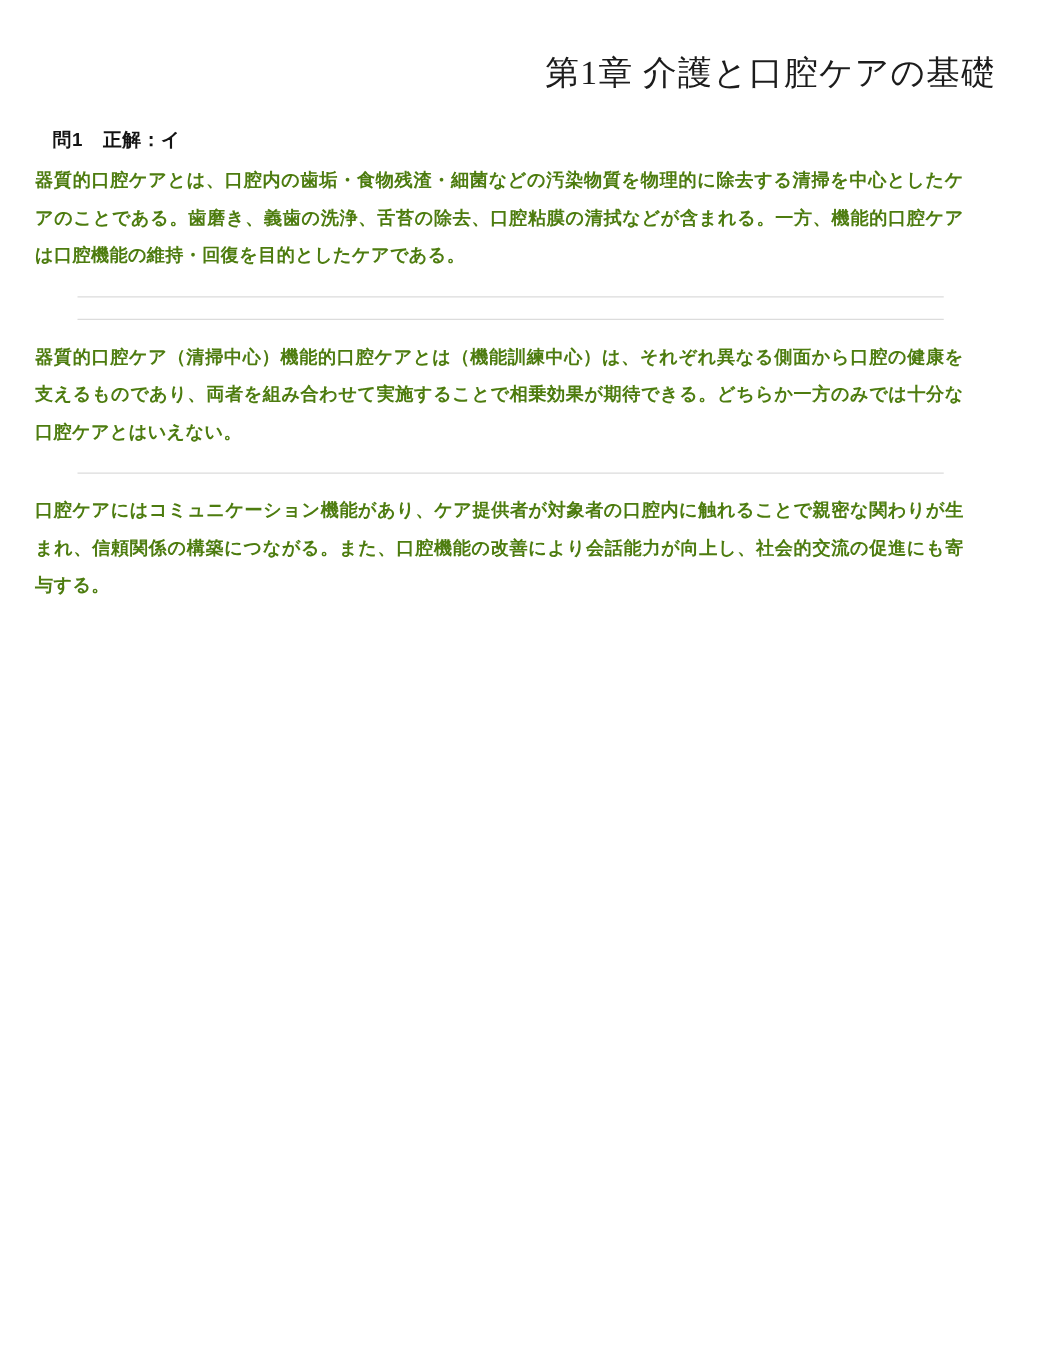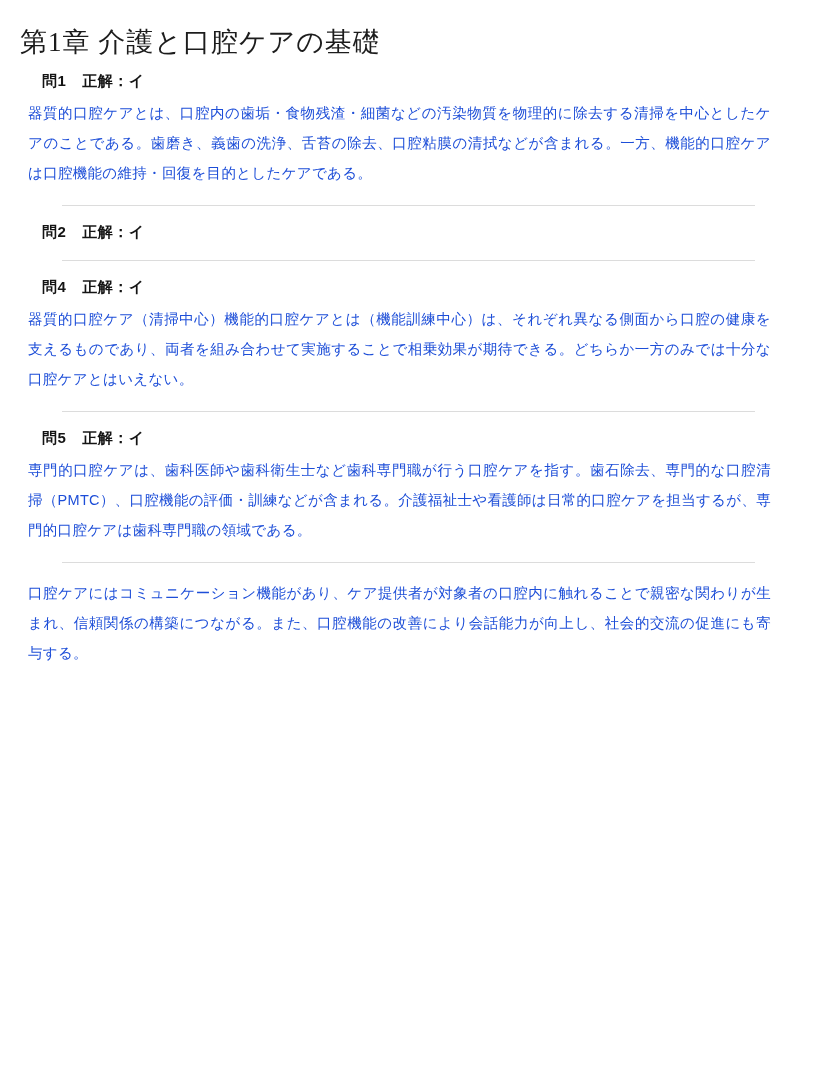--- a/index.html
+++ b/index.html
@@ -16,23 +16,23 @@
     position: relative;
   }
   .page {
     padding: 0 22px 0 20px;
   }
   .doc-title {
     font-family: "Liberation Serif", "DejaVu Serif", serif;
     font-size: 27px;
     font-weight: 500;
     letter-spacing: 1px;
-    text-align: left;
+    text-align: right;
     color: #1c1c1c;
-    margin: 0;
+    margin: 16px;
     padding-top: 24px;
     height: 70px;
     box-sizing: border-box;
   }
   .question {
     margin: 0;
   }
   .q-header {
     font-size: 15px;
     font-weight: 700;
@@ -43,24 +43,24 @@
     padding-left: 22px;
   }
   .q-answer {
     margin-left: 16px;
   }
   .q-text {
     margin: 0;
     padding-left: 8px;
     padding-right: 42px;
     font-size: 14.5px;
-    font-weight: 400;
+    font-weight: 700;
     line-height: 30px;
     letter-spacing: 0.3px;
-    color: #1d4ed8;
+    color: #4d7c0f;
     text-align: justify;
   }
   hr.sep {
     border: none;
     border-top: 1px solid #dcdcdc;
     height: 0;
     margin: 17px 58px 15px 42px;
   }
   .question:last-child hr.sep {
     margin-bottom: 0;
@@ -75,42 +75,29 @@
 
   <section class="question">
     <div class="q-header">
       <span class="q-number">問1</span><span class="q-answer">正解：イ</span>
     </div>
     <p class="q-text">器質的口腔ケアとは、口腔内の歯垢・食物残渣・細菌などの汚染物質を物理的に除去する清掃を中心としたケアのことである。歯磨き、義歯の洗浄、舌苔の除去、口腔粘膜の清拭などが含まれる。一方、機能的口腔ケアは口腔機能の維持・回復を目的としたケアである。</p>
     <hr class="sep">
   </section>
 
   <section class="question">
-    <div class="q-header">
-      <span class="q-number">問2</span><span class="q-answer">正解：イ</span>
-    </div>
     <hr class="sep">
   </section>
 
 
   <section class="question">
-    <div class="q-header">
-      <span class="q-number">問4</span><span class="q-answer">正解：イ</span>
-    </div>
     <p class="q-text">器質的口腔ケア（清掃中心）機能的口腔ケアとは（機能訓練中心）は、それぞれ異なる側面から口腔の健康を支えるものであり、両者を組み合わせて実施することで相乗効果が期待できる。どちらか一方のみでは十分な口腔ケアとはいえない。</p>
     <hr class="sep">
   </section>
 
-  <section class="question">
-    <div class="q-header">
-      <span class="q-number">問5</span><span class="q-answer">正解：イ</span>
-    </div>
-    <p class="q-text">専門的口腔ケアは、歯科医師や歯科衛生士など歯科専門職が行う口腔ケアを指す。歯石除去、専門的な口腔清掃（PMTC）、口腔機能の評価・訓練などが含まれる。介護福祉士や看護師は日常的口腔ケアを担当するが、専門的口腔ケアは歯科専門職の領域である。</p>
-    <hr class="sep">
-  </section>
 
 
   <section class="question">
     <p class="q-text">口腔ケアにはコミュニケーション機能があり、ケア提供者が対象者の口腔内に触れることで親密な関わりが生まれ、信頼関係の構築につながる。また、口腔機能の改善により会話能力が向上し、社会的交流の促進にも寄与する。</p>
 
   </section>
 
 </div>
 
 </body></html>

